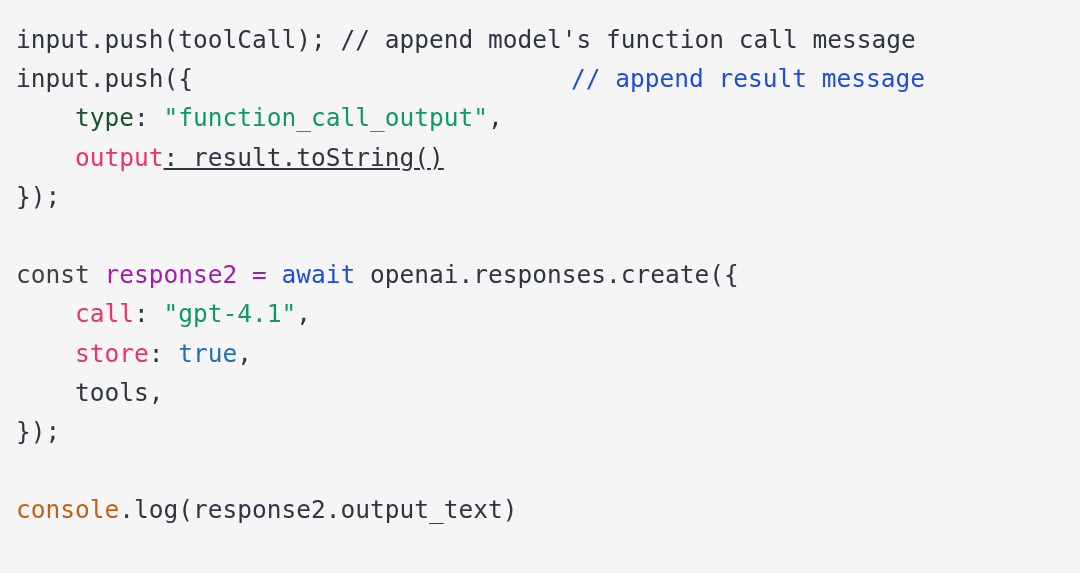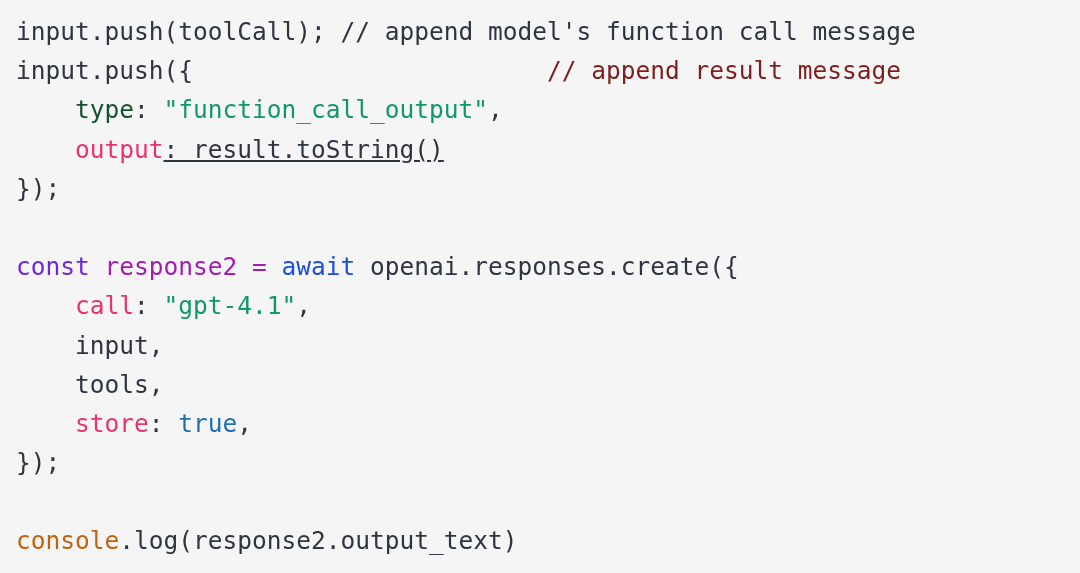--- a/index.html
+++ b/index.html
@@ -5,21 +5,21 @@
   html, body {
     margin: 0;
     padding: 0;
     background: #f5f5f5;
   }
   #code-block {
     width: 1044px;
     height: 573px;
     background: #f5f5f5;
     box-sizing: border-box;
-    padding: 12px 0 0 16px;
+    padding: 20px 0 0 16px;
     overflow: hidden;
     font-family: "DejaVu Sans Mono", "Liberation Mono", monospace;
     font-size: 24.5px;
     line-height: 39.2px;
     letter-spacing: 0px;
     color: #2e3440;
     -webkit-font-smoothing: antialiased;
   }
   .code-line {
     white-space: pre;
@@ -32,26 +32,25 @@
   .tok-property { color: #e8336d; }
   .tok-string   { color: #12976b; }
   .tok-builtin  { color: #c1620f; }
   .tok-boolean  { color: #1f6fb2; }
 </style>
 </head>
 <body>
 
 <div id="code-block" style="background: rgb(245, 245, 245); color: rgb(46, 52, 64);">
     <span class="code-line"><span class="tok-plain" style="color: rgb(46, 52, 64);">input.push(toolCall); </span><span class="tok-comment" style="color: rgb(46, 52, 64);">// append model's function call message</span></span>
-    <span class="code-line"><span class="tok-plain" style="color: rgb(46, 52, 64);">input.push({                        </span><span class="tok-comment" style="color: #7f1d1d;">// append result message</span></span>
+    <span class="code-line"><span class="tok-plain" style="color: rgb(46, 52, 64);">input.push({                        </span><span class="tok-comment" style="color: #1d4ed8; margin-left: 24px;">// append result message</span></span>
     <span class="code-line"><span class="tok-plain" style="color: rgb(46, 52, 64);">    </span><span class="tok-property" style="color: #14532d;">type</span><span class="tok-plain" style="color: rgb(46, 52, 64);">: </span><span class="tok-string" style="color: rgb(18, 151, 107);">"function_call_output"</span><span class="tok-plain" style="color: rgb(46, 52, 64);">,</span></span>
     <span class="code-line"><span class="tok-plain" style="color: rgb(46, 52, 64);">    </span><span class="tok-property" style="color: rgb(232, 51, 109);">output</span><span class="tok-plain" style="color: rgb(46, 52, 64); text-decoration: underline;">: result.toString()</span></span>
     <span class="code-line"><span class="tok-plain" style="color: rgb(46, 52, 64);">});</span></span>
     <span class="code-line">&nbsp;</span>
-    <span class="code-line"><span class="tok-keyword" style="color: #6d28d9;">const</span><span class="tok-plain" style="color: #a21caf;"> response2 = </span><span class="tok-keyword" style="color: #1d4ed8;">await</span><span class="tok-plain" style="color: rgb(46, 52, 64);"> openai.responses.create({</span></span>
+    <span class="code-line"><span class="tok-keyword" style="color: #404040;">const</span><span class="tok-plain" style="color: #a21caf;"> response2 = </span><span class="tok-keyword" style="color: #1d4ed8;">await</span><span class="tok-plain" style="color: rgb(46, 52, 64);"> openai.responses.create({</span></span>
     <span class="code-line"><span class="tok-plain" style="color: rgb(46, 52, 64);">    </span><span class="tok-property" style="color: rgb(232, 51, 109);">call</span><span class="tok-plain" style="color: rgb(46, 52, 64);">: </span><span class="tok-string" style="color: rgb(18, 151, 107);">"gpt-4.1"</span><span class="tok-plain" style="color: rgb(46, 52, 64);">,</span></span>
-    <span class="code-line"><span class="tok-plain" style="color: rgb(46, 52, 64);">    input,</span></span>
+    <span class="code-line"><span class="tok-plain" style="color: rgb(46, 52, 64);">    </span><span class="tok-property" style="color: rgb(232, 51, 109);">store</span><span class="tok-plain" style="color: rgb(46, 52, 64);">: </span><span class="tok-boolean" style="color: rgb(31, 111, 178);">true</span><span class="tok-plain" style="color: rgb(46, 52, 64);">,</span></span>
     <span class="code-line"><span class="tok-plain" style="color: rgb(46, 52, 64);">    tools,</span></span>
-    <span class="code-line"><span class="tok-plain" style="color: rgb(46, 52, 64);">    </span><span class="tok-property" style="color: rgb(232, 51, 109);">store</span><span class="tok-plain" style="color: rgb(46, 52, 64);">: </span><span class="tok-boolean" style="color: rgb(31, 111, 178);">true</span><span class="tok-plain" style="color: rgb(46, 52, 64);">,</span></span>
     <span class="code-line"><span class="tok-plain" style="color: rgb(46, 52, 64);">});</span></span>
     <span class="code-line">&nbsp;</span>
     <span class="code-line"><span class="tok-builtin" style="color: rgb(193, 98, 15);">console</span><span class="tok-plain" style="color: rgb(46, 52, 64);">.log(response2.output_text)</span></span>
   </div>
 
 </body></html>

